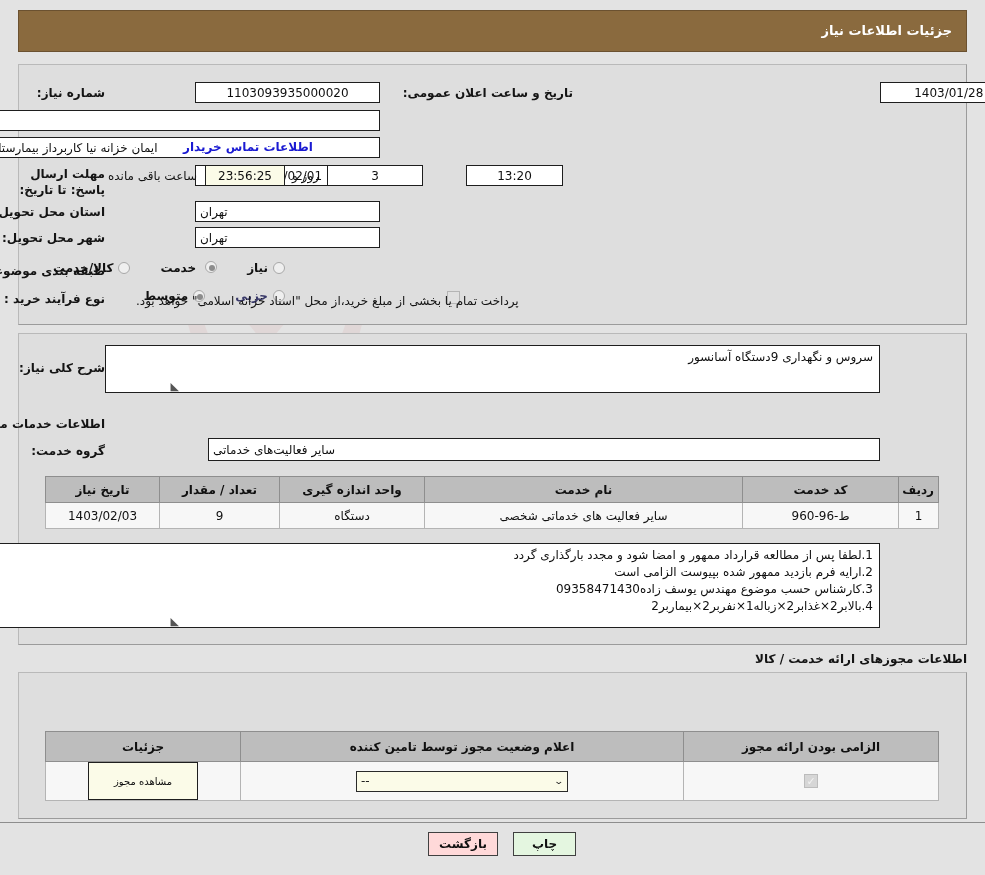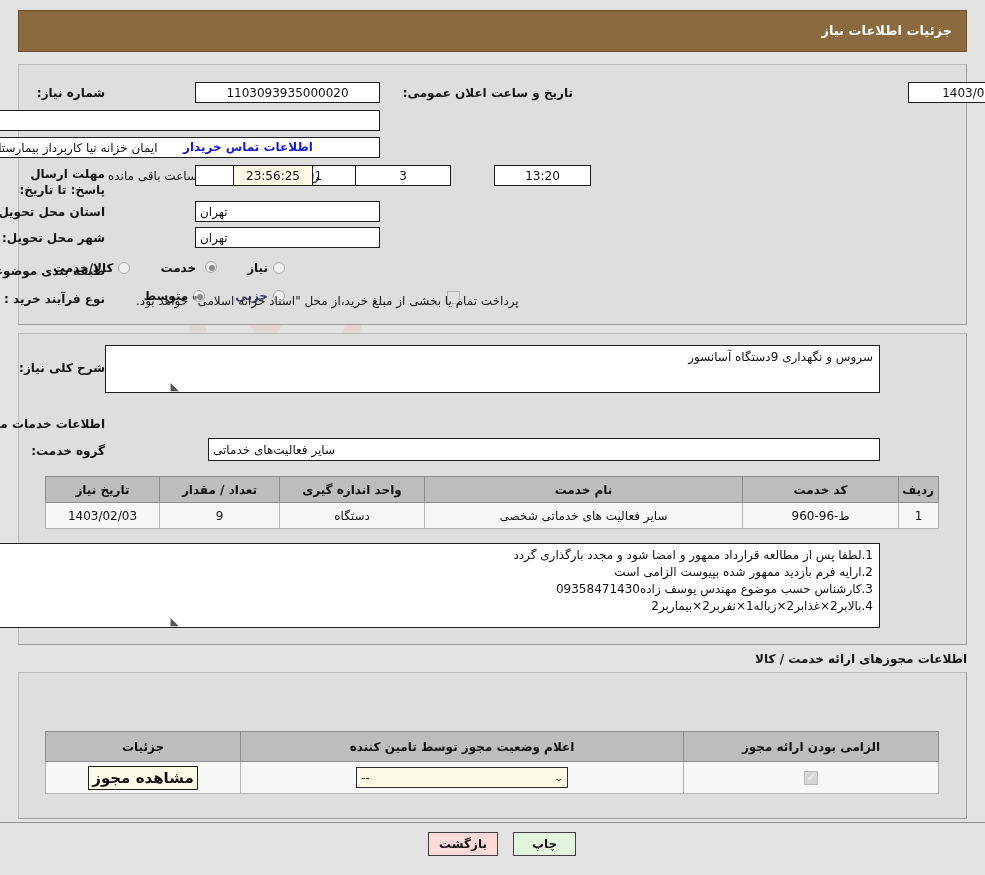--- a/index.html
+++ b/index.html
@@ -100,21 +100,21 @@
     border: 1px solid #1e1e1e;
     font-family: "DejaVu Sans", "Liberation Sans", sans-serif;
     font-size: 12px;
     color: #0f0f0f;
     padding: 0 4px;
     z-index: 4;
     display: flex;
     align-items: center;
     overflow: hidden;
   }
-  .fld.center  { justify-content: center; margin-left: 28px; }
+  .fld.center  { justify-content: center; }
   .fld.right   { justify-content: flex-end; }
   .fld.cream   { background: #fbfbe8; }
   .link {
     position: absolute;
     color: #1a1ad2;
     font-size: 12px;
     font-weight: bold;
     white-space: nowrap;
     cursor: pointer;
     z-index: 4;
@@ -210,25 +210,25 @@
     align-items: center;
     justify-content: space-between;
     padding: 0 4px;
     margin: 0 auto;
     direction: rtl;
   }
   .sel .caret { font-size: 9px; color: #222; transform: scaleX(1.4); }
   .sel .val { color: #222; }
 
   .btn-detail {
-    width: 110px; height: 24px;
+    width: 110px; height: 38px;
     background: #fbfbe8;
     border: 1px solid #1e1e1e;
-    font-size: 15px;
-    font-weight: bold;
+    font-size: 10px;
+    font-weight: normal;
     color: #0f0f0f;
     display: flex;
     align-items: center;
     justify-content: center;
     margin: 0 auto;
     cursor: pointer;
   }
 
   .chk-disabled {
     width: 14px; height: 14px;

